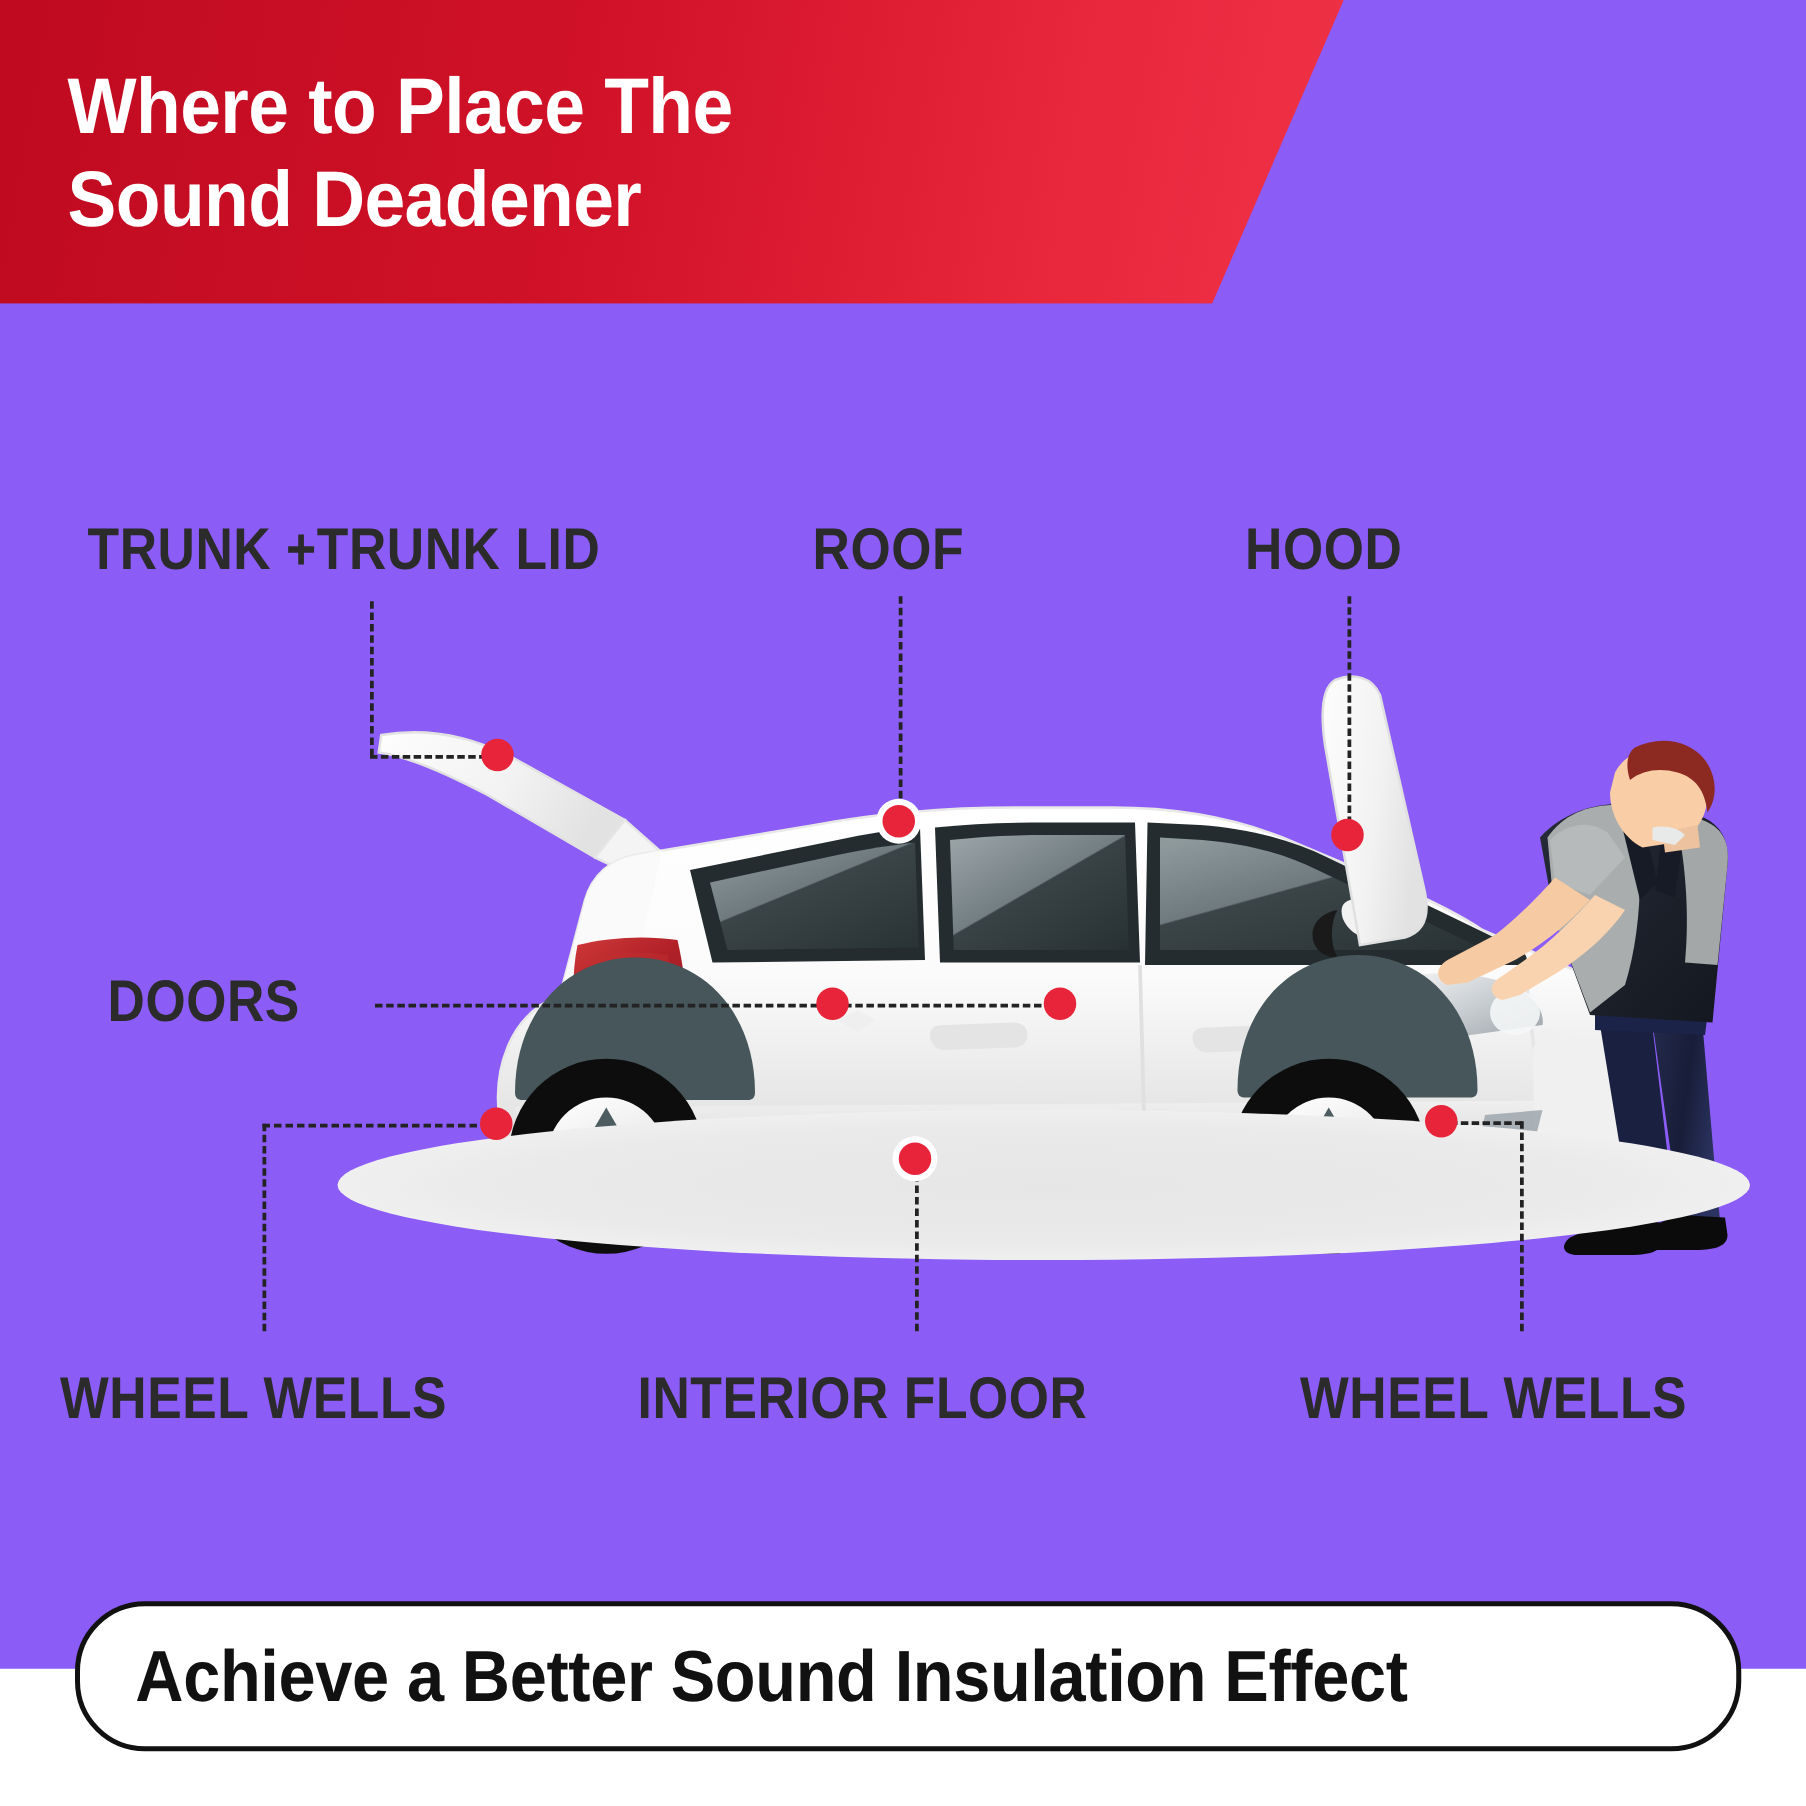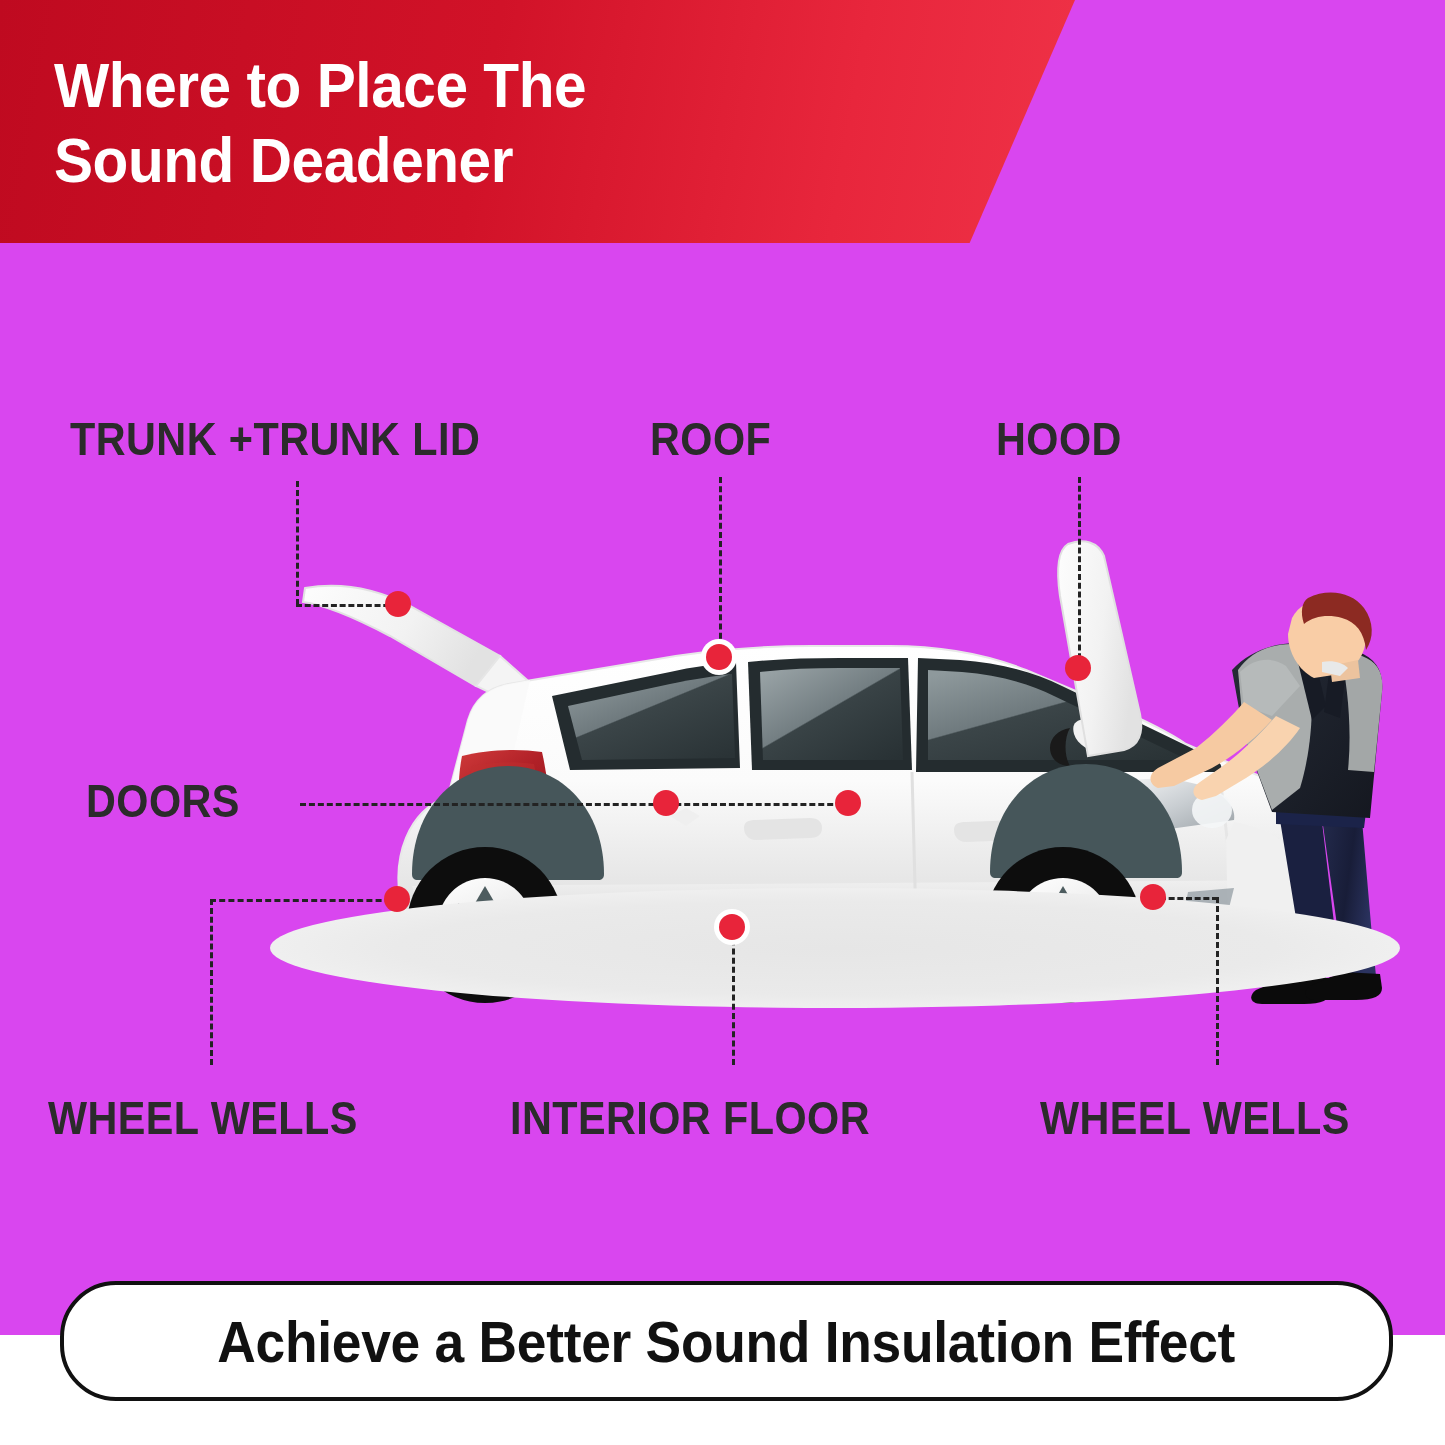--- a/index.html
+++ b/index.html
@@ -1,19 +1,19 @@
 <!DOCTYPE html>
 <html><head>
 <meta charset="utf-8">
 <title>Where to Place The Sound Deadener</title>
 <style>
   html,body{margin:0;padding:0;background:#fff;}
   body{width:1445px;height:1445px;overflow:hidden;
        font-family:"Liberation Sans","DejaVu Sans",sans-serif;}
-  #stage{position:relative;width:1445px;height:1335px;background:#d946ef;}
+  #stage{position:relative;width:1445px;height:1335px;background:#8b5cf6;}
 
   
   #header-banner{position:absolute;left:0;top:0;width:1075px;height:243px;
     background:linear-gradient(100deg,#bf0a20 0%,#d11228 45%,#e8263c 78%,#ef3247 100%);
     -webkit-clip-path:polygon(0 0,100% 0,90.2% 100%,0 100%);
     clip-path:polygon(0 0,100% 0,90.2% 100%,0 100%);}
   #header-title{position:absolute;left:54px;top:48px;width:840px;
     color:#ffffff;font-weight:bold;font-size:63px;line-height:1.19;
     letter-spacing:-0.5px;transform:scaleX(.93);transform-origin:left top;
     white-space:pre-line;}
@@ -34,21 +34,21 @@
 
   
   #car-scene{position:absolute;left:200px;top:520px;width:1230px;height:520px;}
   #ground-shadow{position:absolute;left:70px;top:368px;width:1130px;height:120px;
     border-radius:50%/50%;
     background:radial-gradient(ellipse at 50% 50%,#e6e6e6 0%,#eaeaea 55%,#f3f3f3 82%,rgba(255,255,255,0) 100%);}
 
   
   #bottom-banner{position:absolute;left:60px;top:1281px;width:1325px;height:112px;
     border:4px solid #111111;border-radius:56px;background:#ffffff;
-    display:flex;align-items:center;justify-content:center;}
+    display:flex;align-items:center;justify-content:flex-start;}
   #bottom-banner-text{color:#111111;font-weight:bold;font-size:58px;
     letter-spacing:-.3px;transform:scaleX(.92);white-space:nowrap;}
 </style>
 </head>
 <body>
 
 <div id="stage">
 
   <div id="header-banner"></div>
   <div id="header-title">Where to Place The

